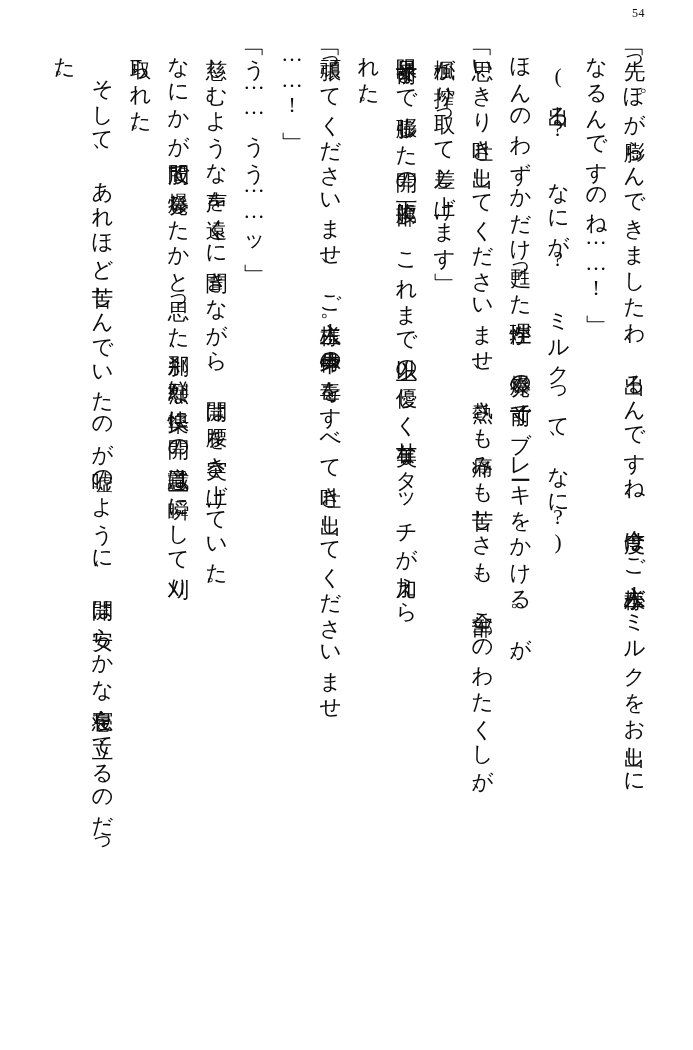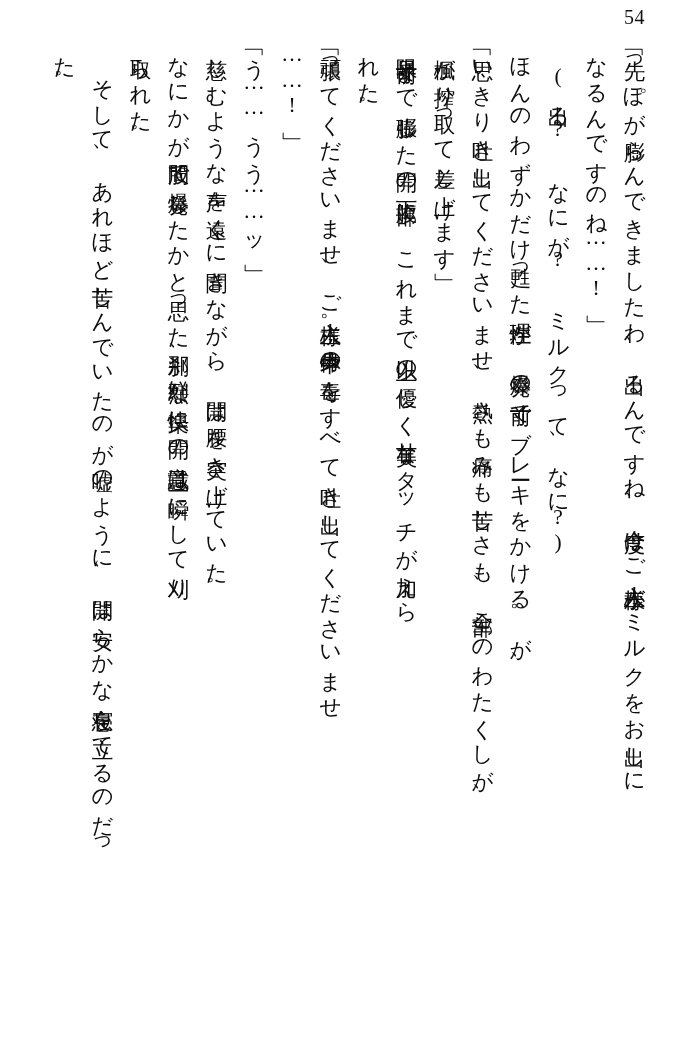--- a/index.html
+++ b/index.html
@@ -14,21 +14,21 @@
     background: #ffffff;
     overflow: hidden;
     font-family: "Liberation Serif", "DejaVu Serif", serif;
     color: #111111;
     box-sizing: border-box;
   }
   .page-number {
     position: absolute;
     top: 6px;
     right: 48px;
-    font-size: 20px;
+    font-size: 12px;
     font-family: "Liberation Serif", "DejaVu Serif", serif;
     color: #111111;
     letter-spacing: 0.5px;
   }
   .text-frame {
     position: absolute;
     top: 42px;
     right: 40px;
     bottom: 30px;
     left: 40px;

